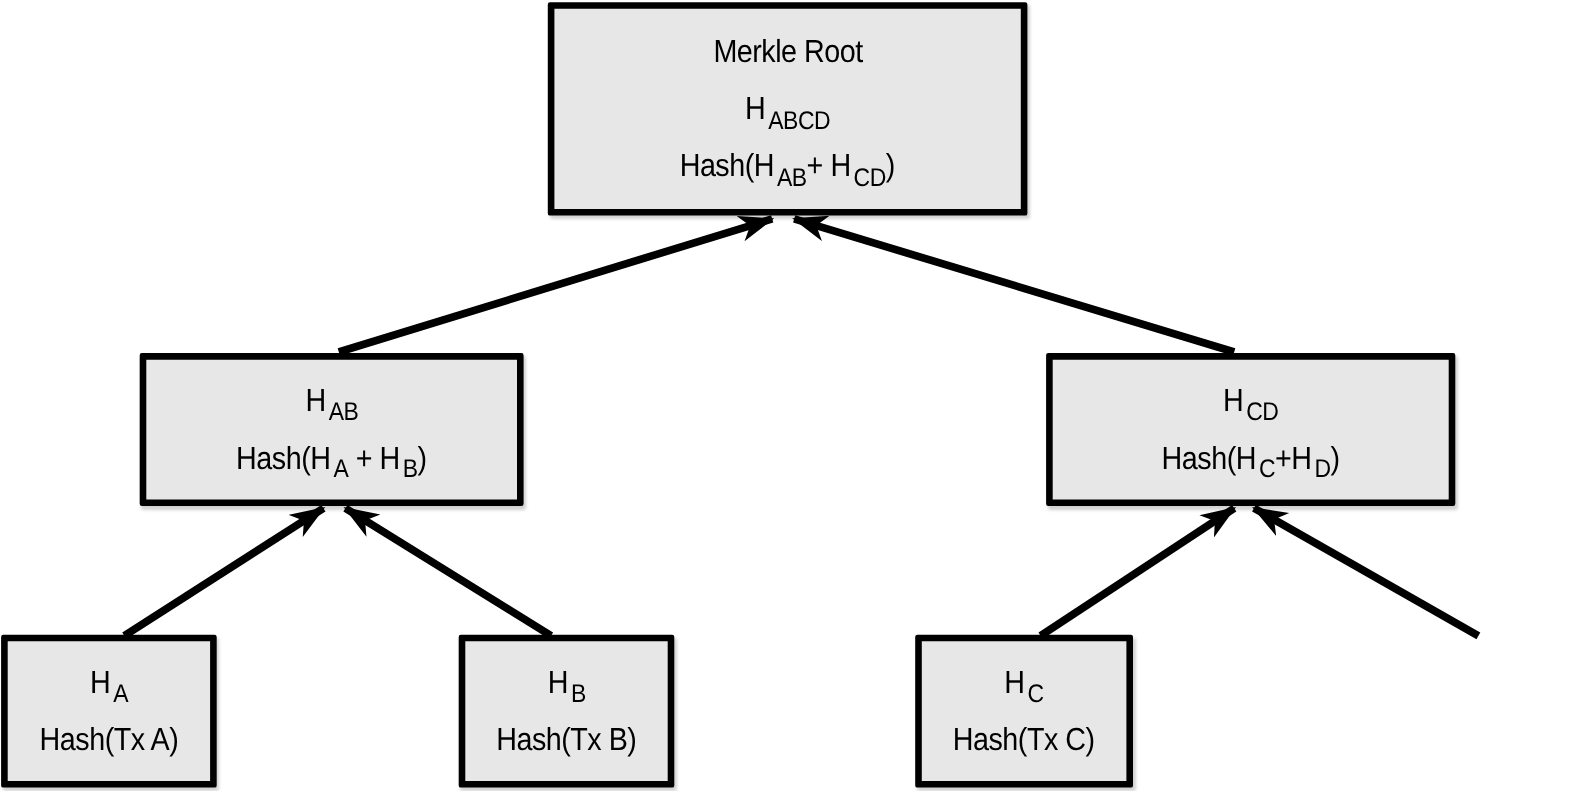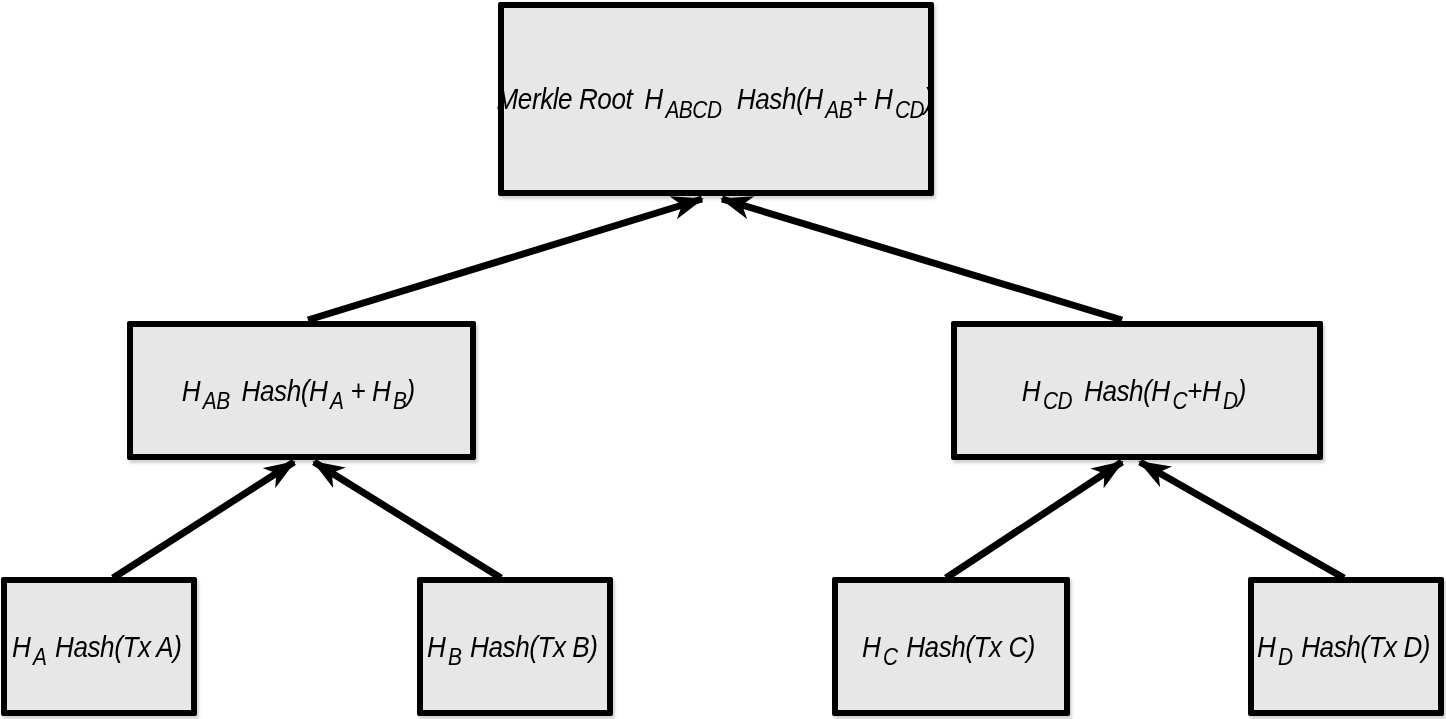--- a/index.html
+++ b/index.html
@@ -25,25 +25,24 @@
     left: 0; top: 0;
     width: 1446px; height: 719px;
   }
   .box {
     position: absolute;
     background: var(--box-fill);
     border: 6px solid var(--box-border);
     border-radius: 2px;
     box-shadow: 2px 3px 3px rgba(0,0,0,0.18);
     display: flex;
-    flex-direction: row;
+    flex-direction: column;
     justify-content: center;
     align-items: center;
     text-align: center;
-    font-style: italic;
   }
   .box .bline {
     line-height: 52px;
     font-size: 29px;
     letter-spacing: -0.5px;
     white-space: nowrap;
     transform: scaleX(0.9);
     transform-origin: center;
   }
   .box sub {
@@ -53,21 +52,21 @@
     top: 0.38em;
     vertical-align: baseline;
     margin-left: 3px;
   }
   
   .node-root { left: 498px; top: 2px;   width: 436px; height: 194px; }
   .node-hab  { left: 127px; top: 321px; width: 349px; height: 139px; }
   .node-hcd  { left: 951px; top: 321px; width: 372px; height: 139px; }
   .node-ha   { left: 1px;    top: 577px; width: 196px; height: 139px; }
   .node-hb   { left: 417px;  top: 577px; width: 196px; height: 139px; }
-  .node-hc   { left: 832px;  top: 577px; width: 238px; height: 139px; }
+  .node-hc   { left: 832px;  top: 577px; width: 198px; height: 139px; }
   .node-hd   { left: 1248px; top: 577px; width: 196px; height: 139px; }
   line.edge { stroke: var(--arrow); stroke-width: 7; }
 </style>
 </head>
 <body>
 
 <div class="canvas">
 
   <svg class="edges" viewBox="0 0 1446 719" xmlns="http://www.w3.org/2000/svg">
     <defs>
@@ -107,18 +106,14 @@
   <div class="box node-hb">
     <div class="bline">H<sub>B</sub></div>
     <div class="bline">Hash(Tx B)</div>
   </div>
 
   <div class="box node-hc">
     <div class="bline">H<sub>C</sub></div>
     <div class="bline">Hash(Tx C)</div>
   </div>
 
-  <div class="box node-hd">
-    <div class="bline">H<sub>D</sub></div>
-    <div class="bline">Hash(Tx D)</div>
-  </div>
 
 </div>
 
 </body></html>

